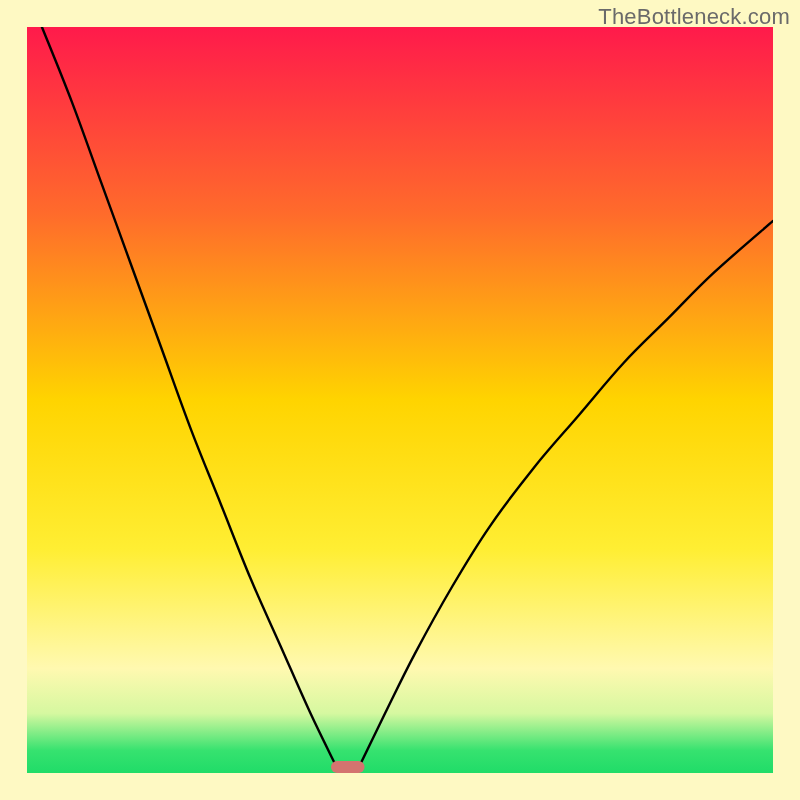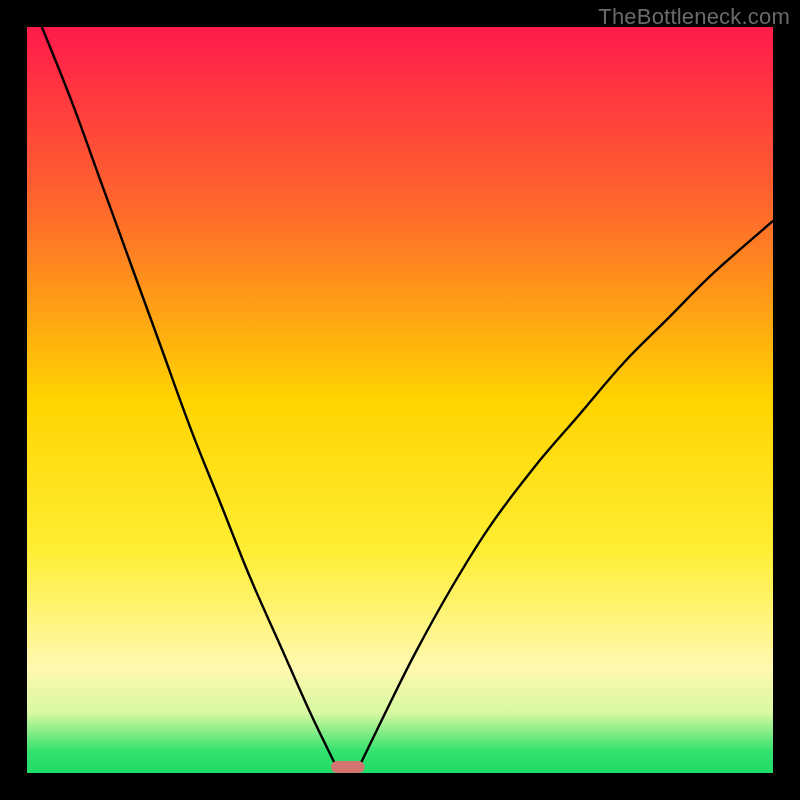--- a/index.html
+++ b/index.html
@@ -6,21 +6,21 @@
     margin: 0;
     padding: 0;
     width: 800px;
     height: 800px;
     overflow: hidden;
     font-family: Arial, Helvetica, sans-serif;
   }
   .outer {
     width: 800px;
     height: 800px;
-    background: #000000;
+    background: #fef9c3;
     position: relative;
   }
   .plot {
     position: absolute;
     left: 27px;
     top: 27px;
     width: 746px;
     height: 746px;
     
   }

